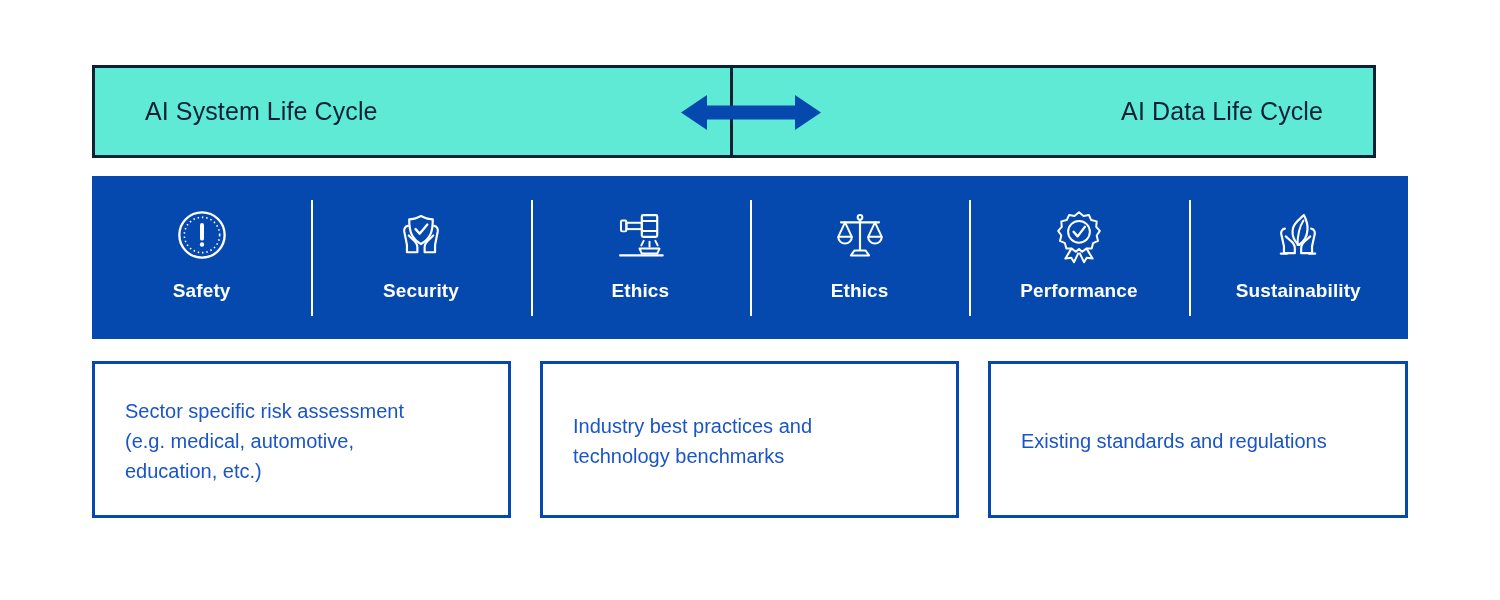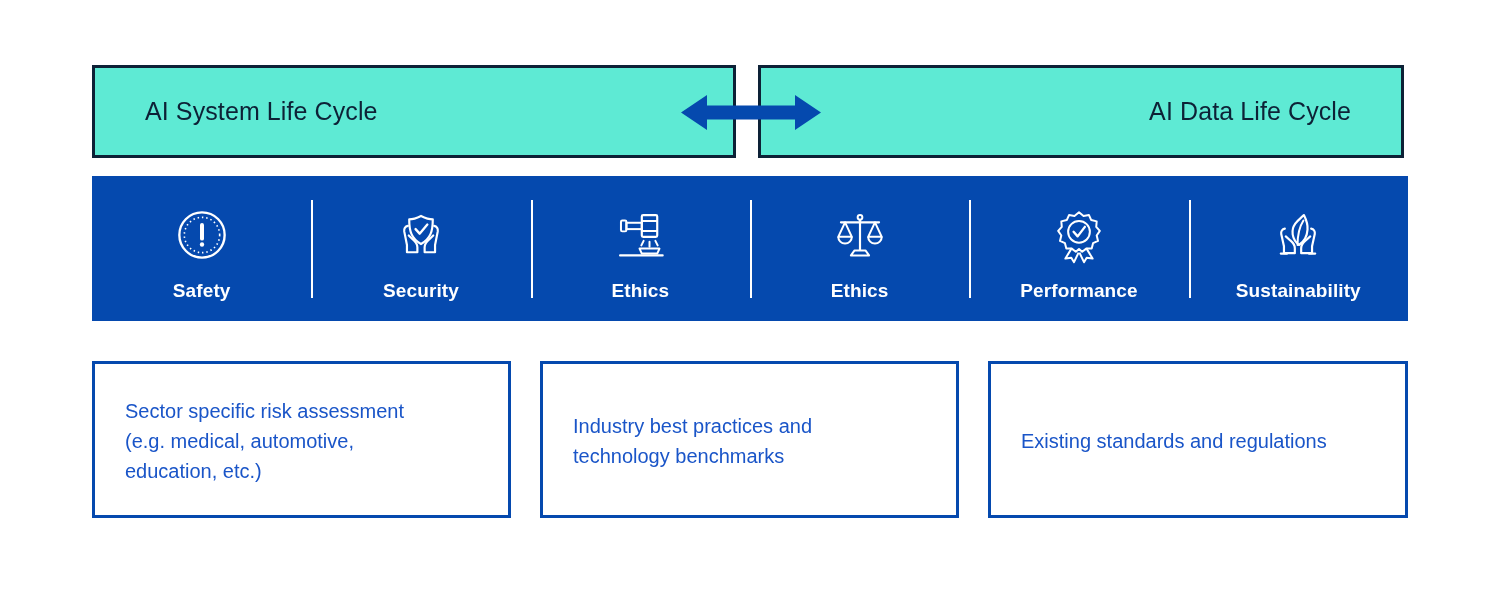--- a/index.html
+++ b/index.html
@@ -31,21 +31,21 @@
     display: flex;
     align-items: center;
   }
   #box-system {
     left: 92px;
     width: 644px;
     justify-content: flex-start;
     padding-left: 50px;
   }
   #box-data {
-    left: 758px;
+    left: 730px;
     width: 646px;
     justify-content: flex-end;
     padding-right: 50px;
   }
   .lifecycle-label {
     font-size: 25px;
     color: #0d2136;
     letter-spacing: 0.1px;
     white-space: nowrap;
   }
@@ -58,21 +58,21 @@
     width: 140px;
     height: 39px;
   }
 
   
   .band {
     position: absolute;
     left: 92px;
     top: 176px;
     width: 1316px;
-    height: 145px;
+    height: 163px;
     background: #0549ae;
     display: flex;
   }
   .pillar {
     flex: 1 1 0;
     position: relative;
     display: flex;
     flex-direction: column;
     align-items: center;
     justify-content: flex-start;

